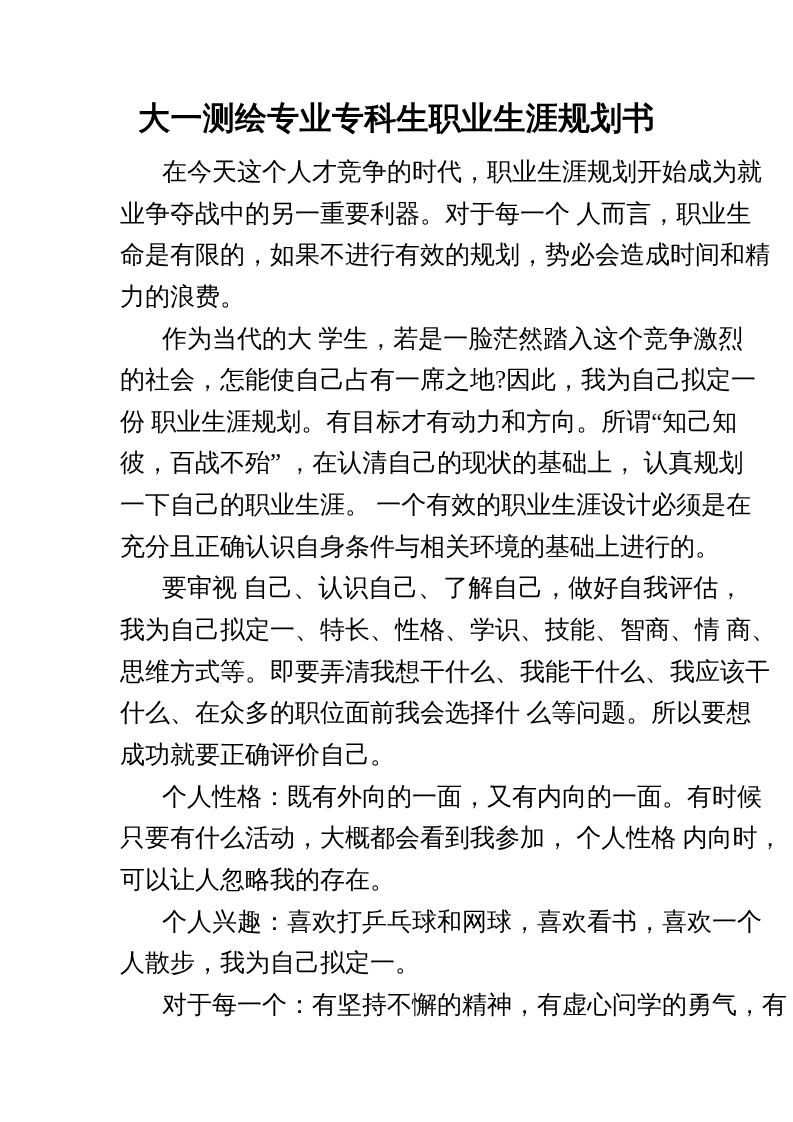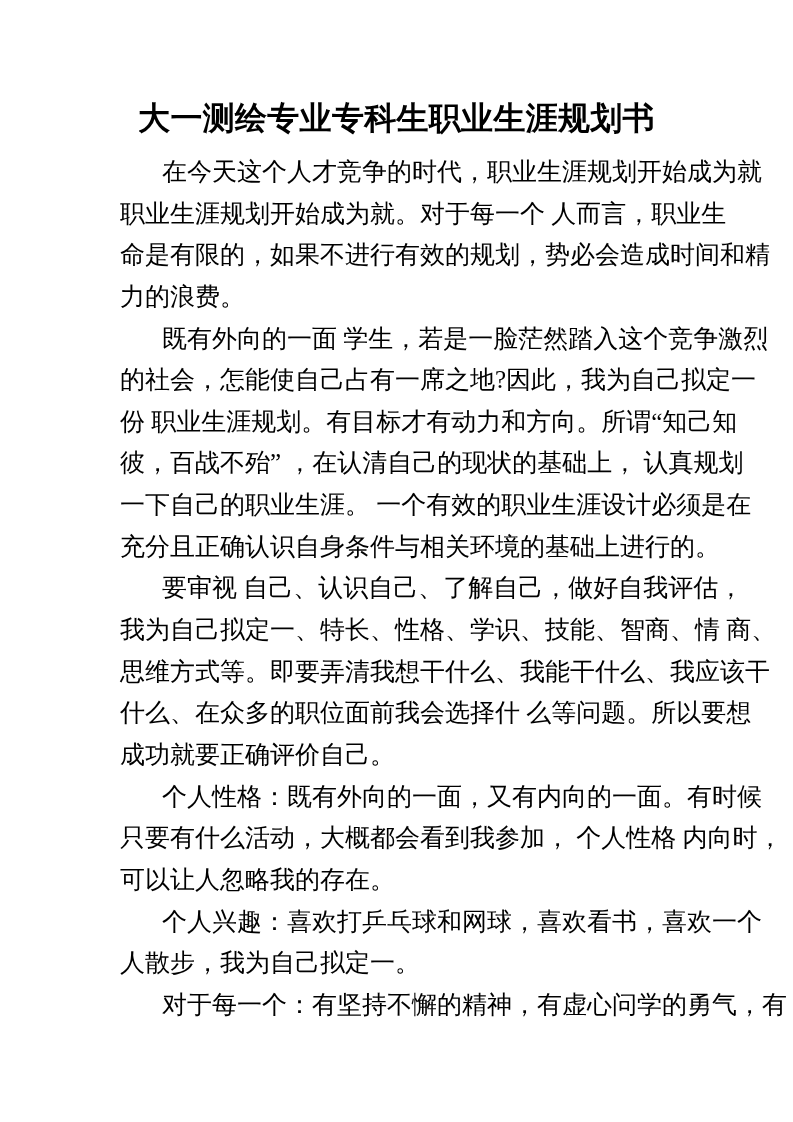--- a/index.html
+++ b/index.html
@@ -49,25 +49,25 @@
   }
 </style>
 </head>
 <body>
 
 <div class="page">
   <div class="doc">
     <div class="doc-title">大一测绘专业专科生职业生涯规划书</div>
 
     <div class="ln indent">在今天这个人才竞争的时代，职业生涯规划开始成为就</div>
-    <div class="ln">职业生涯规划开始成为就。对于每一个 人而言，职业生</div>
+    <div class="ln">业争夺战中的另一重要利器。对于每一个 人而言，职业生</div>
     <div class="ln">命是有限的，如果不进行有效的规划，势必会造成时间和精</div>
     <div class="ln end">力的浪费。</div>
 
-    <div class="ln indent">既有外向的一面 学生，若是一脸茫然踏入这个竞争激烈</div>
+    <div class="ln indent">作为当代的大 学生，若是一脸茫然踏入这个竞争激烈</div>
     <div class="ln">的社会，怎能使自己占有一席之地?因此，我为自己拟定一</div>
     <div class="ln">份 职业生涯规划。有目标才有动力和方向。所谓“知己知</div>
     <div class="ln">彼，百战不殆” ，在认清自己的现状的基础上， 认真规划</div>
     <div class="ln">一下自己的职业生涯。 一个有效的职业生涯设计必须是在</div>
     <div class="ln end">充分且正确认识自身条件与相关环境的基础上进行的。</div>
 
     <div class="ln indent">要审视 自己、认识自己、了解自己，做好自我评估，</div>
     <div class="ln">我为自己拟定一、特长、性格、学识、技能、智商、情 商、</div>
     <div class="ln">思维方式等。即要弄清我想干什么、我能干什么、我应该干</div>
     <div class="ln">什么、在众多的职位面前我会选择什 么等问题。所以要想</div>

